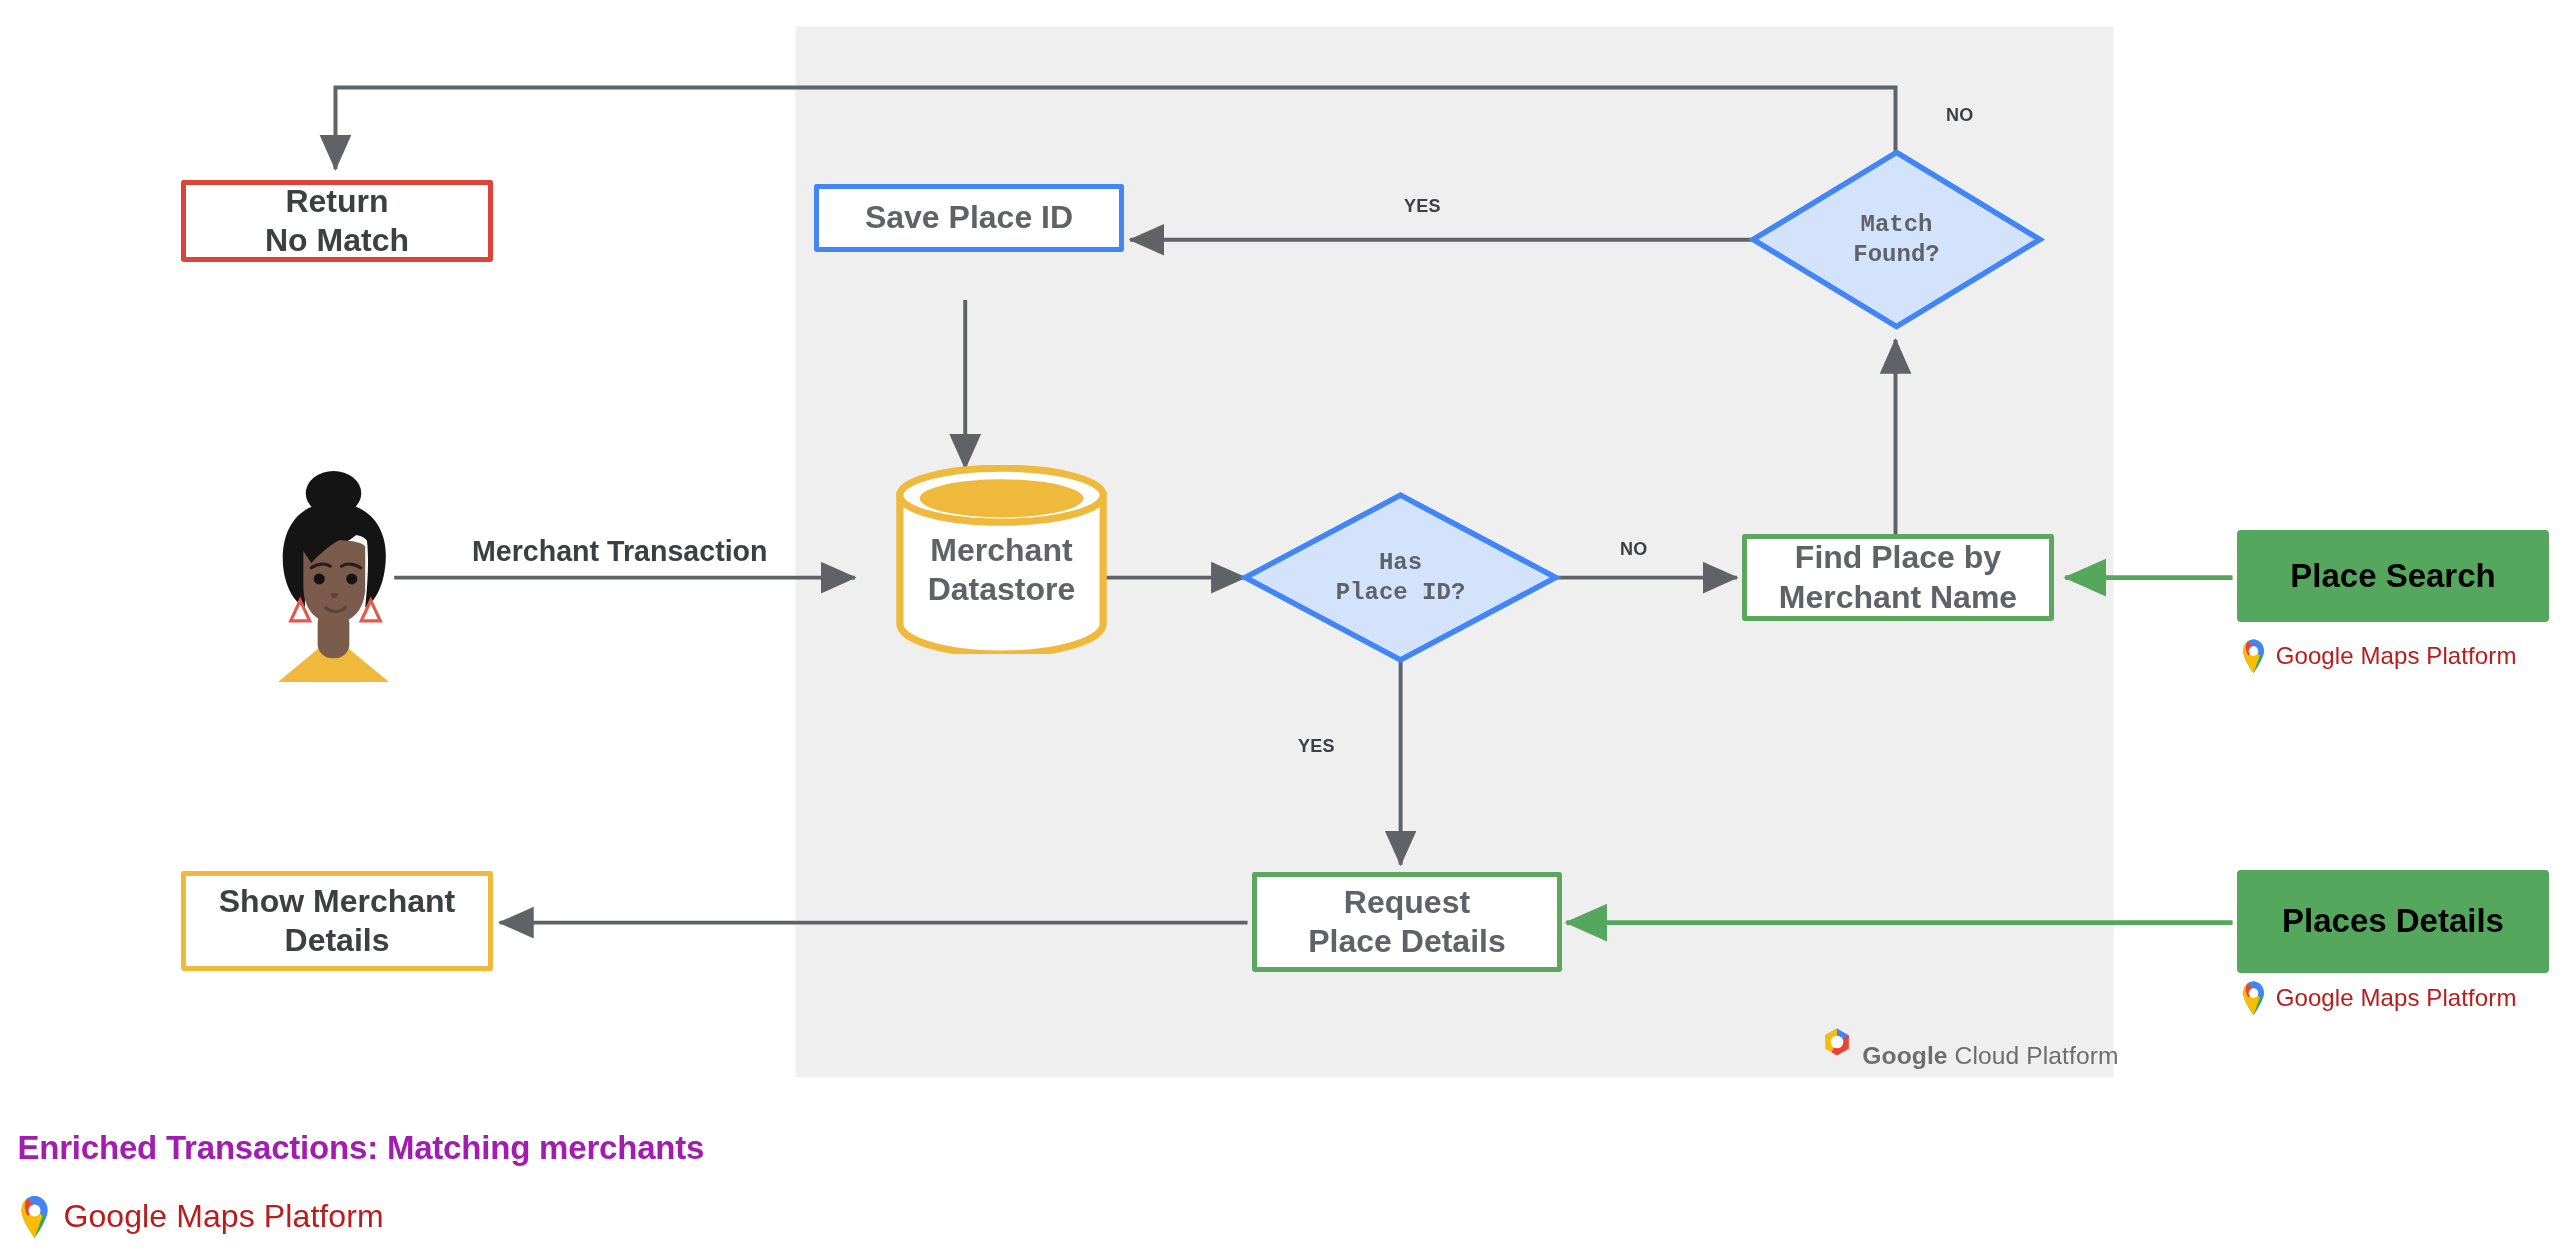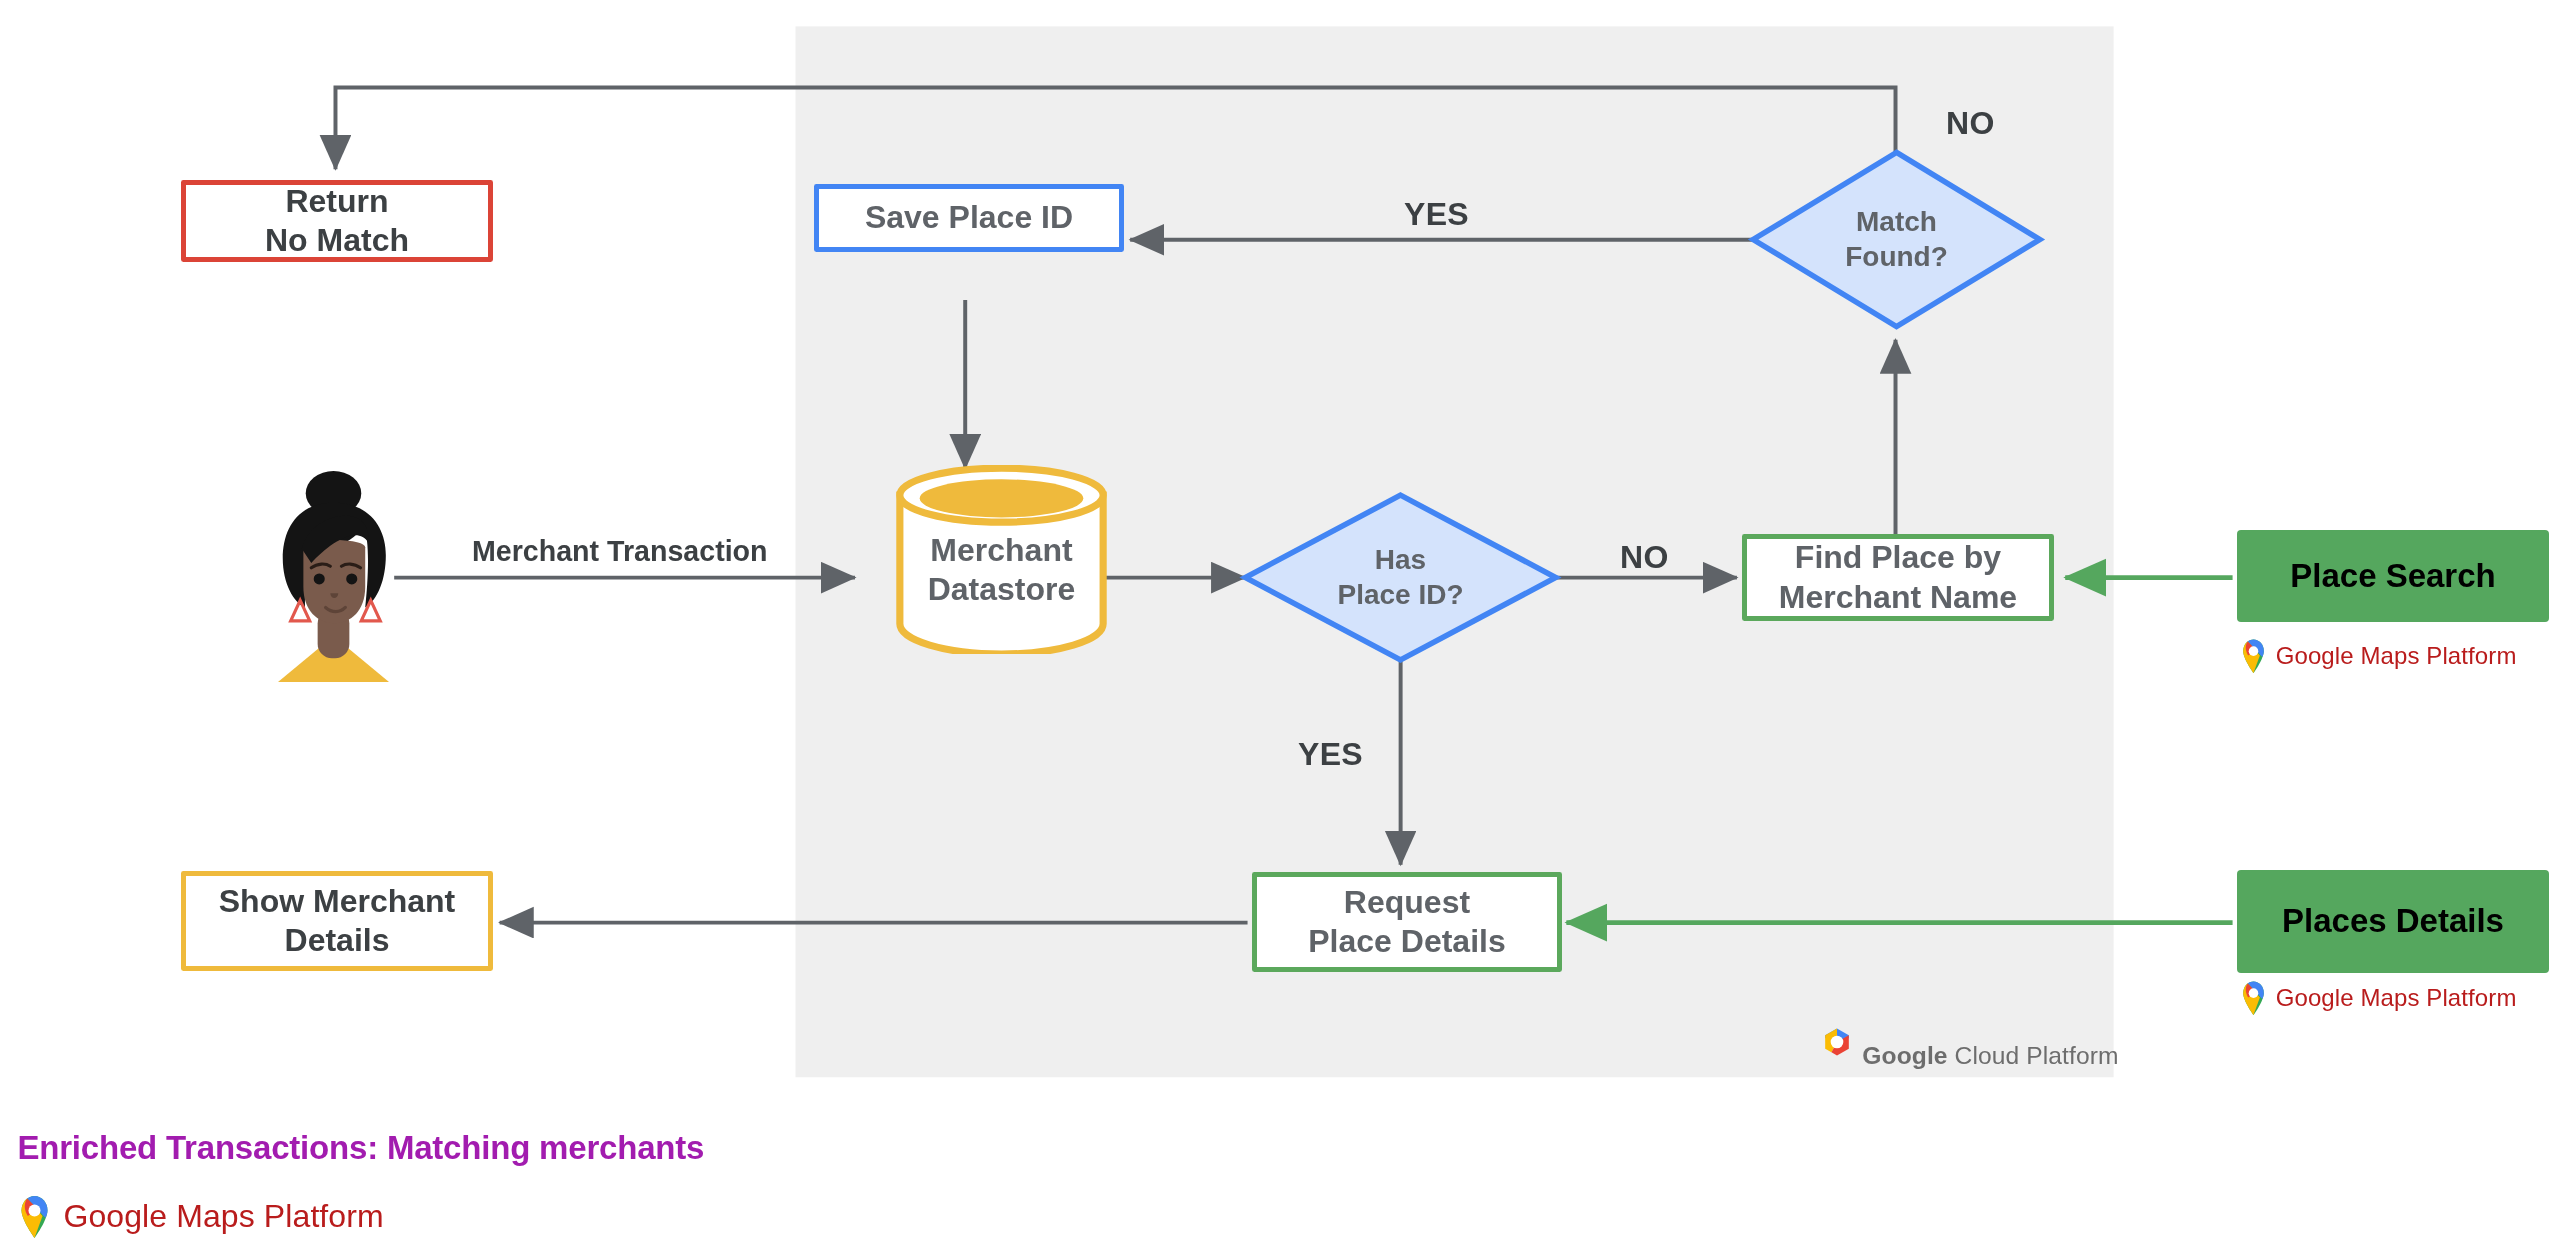--- a/index.html
+++ b/index.html
@@ -77,24 +77,25 @@
     position: absolute;
     left: 0;
     top: 0;
     width: 100%;
     height: 100%;
     display: flex;
     align-items: center;
     justify-content: center;
     text-align: center;
     color: #5f6368;
-    font-size: 28px;
+    font-size: 24px;
     font-weight: bold;
     line-height: 1.22;
     white-space: pre-line;
+    font-family: Liberation Mono, monospace;
   }
 
   
   .cylinder-wrap { position: absolute; }
   .cylinder-wrap svg { position: absolute; left: 0; top: 0; }
   .cylinder-label {
     position: absolute;
     left: 0; top: 0;
     width: 100%; height: 100%;
     display: flex;
@@ -110,21 +111,21 @@
     box-sizing: border-box;
   }
 
   
   .edge-label {
     position: absolute;
     color: #3c4043;
     font-weight: bold;
     white-space: nowrap;
   }
-  .edge-label.small { font-size: 32px; letter-spacing: 0.3px; }
+  .edge-label.small { font-size: 18px; letter-spacing: 0.3px; }
   .edge-label.big   { font-size: 28.6px; }
 
   
   .gmp-logo {
     position: absolute;
     display: flex;
     align-items: center;
     gap: 8.7px;
   }
   .gmp-logo .gmp-text {

